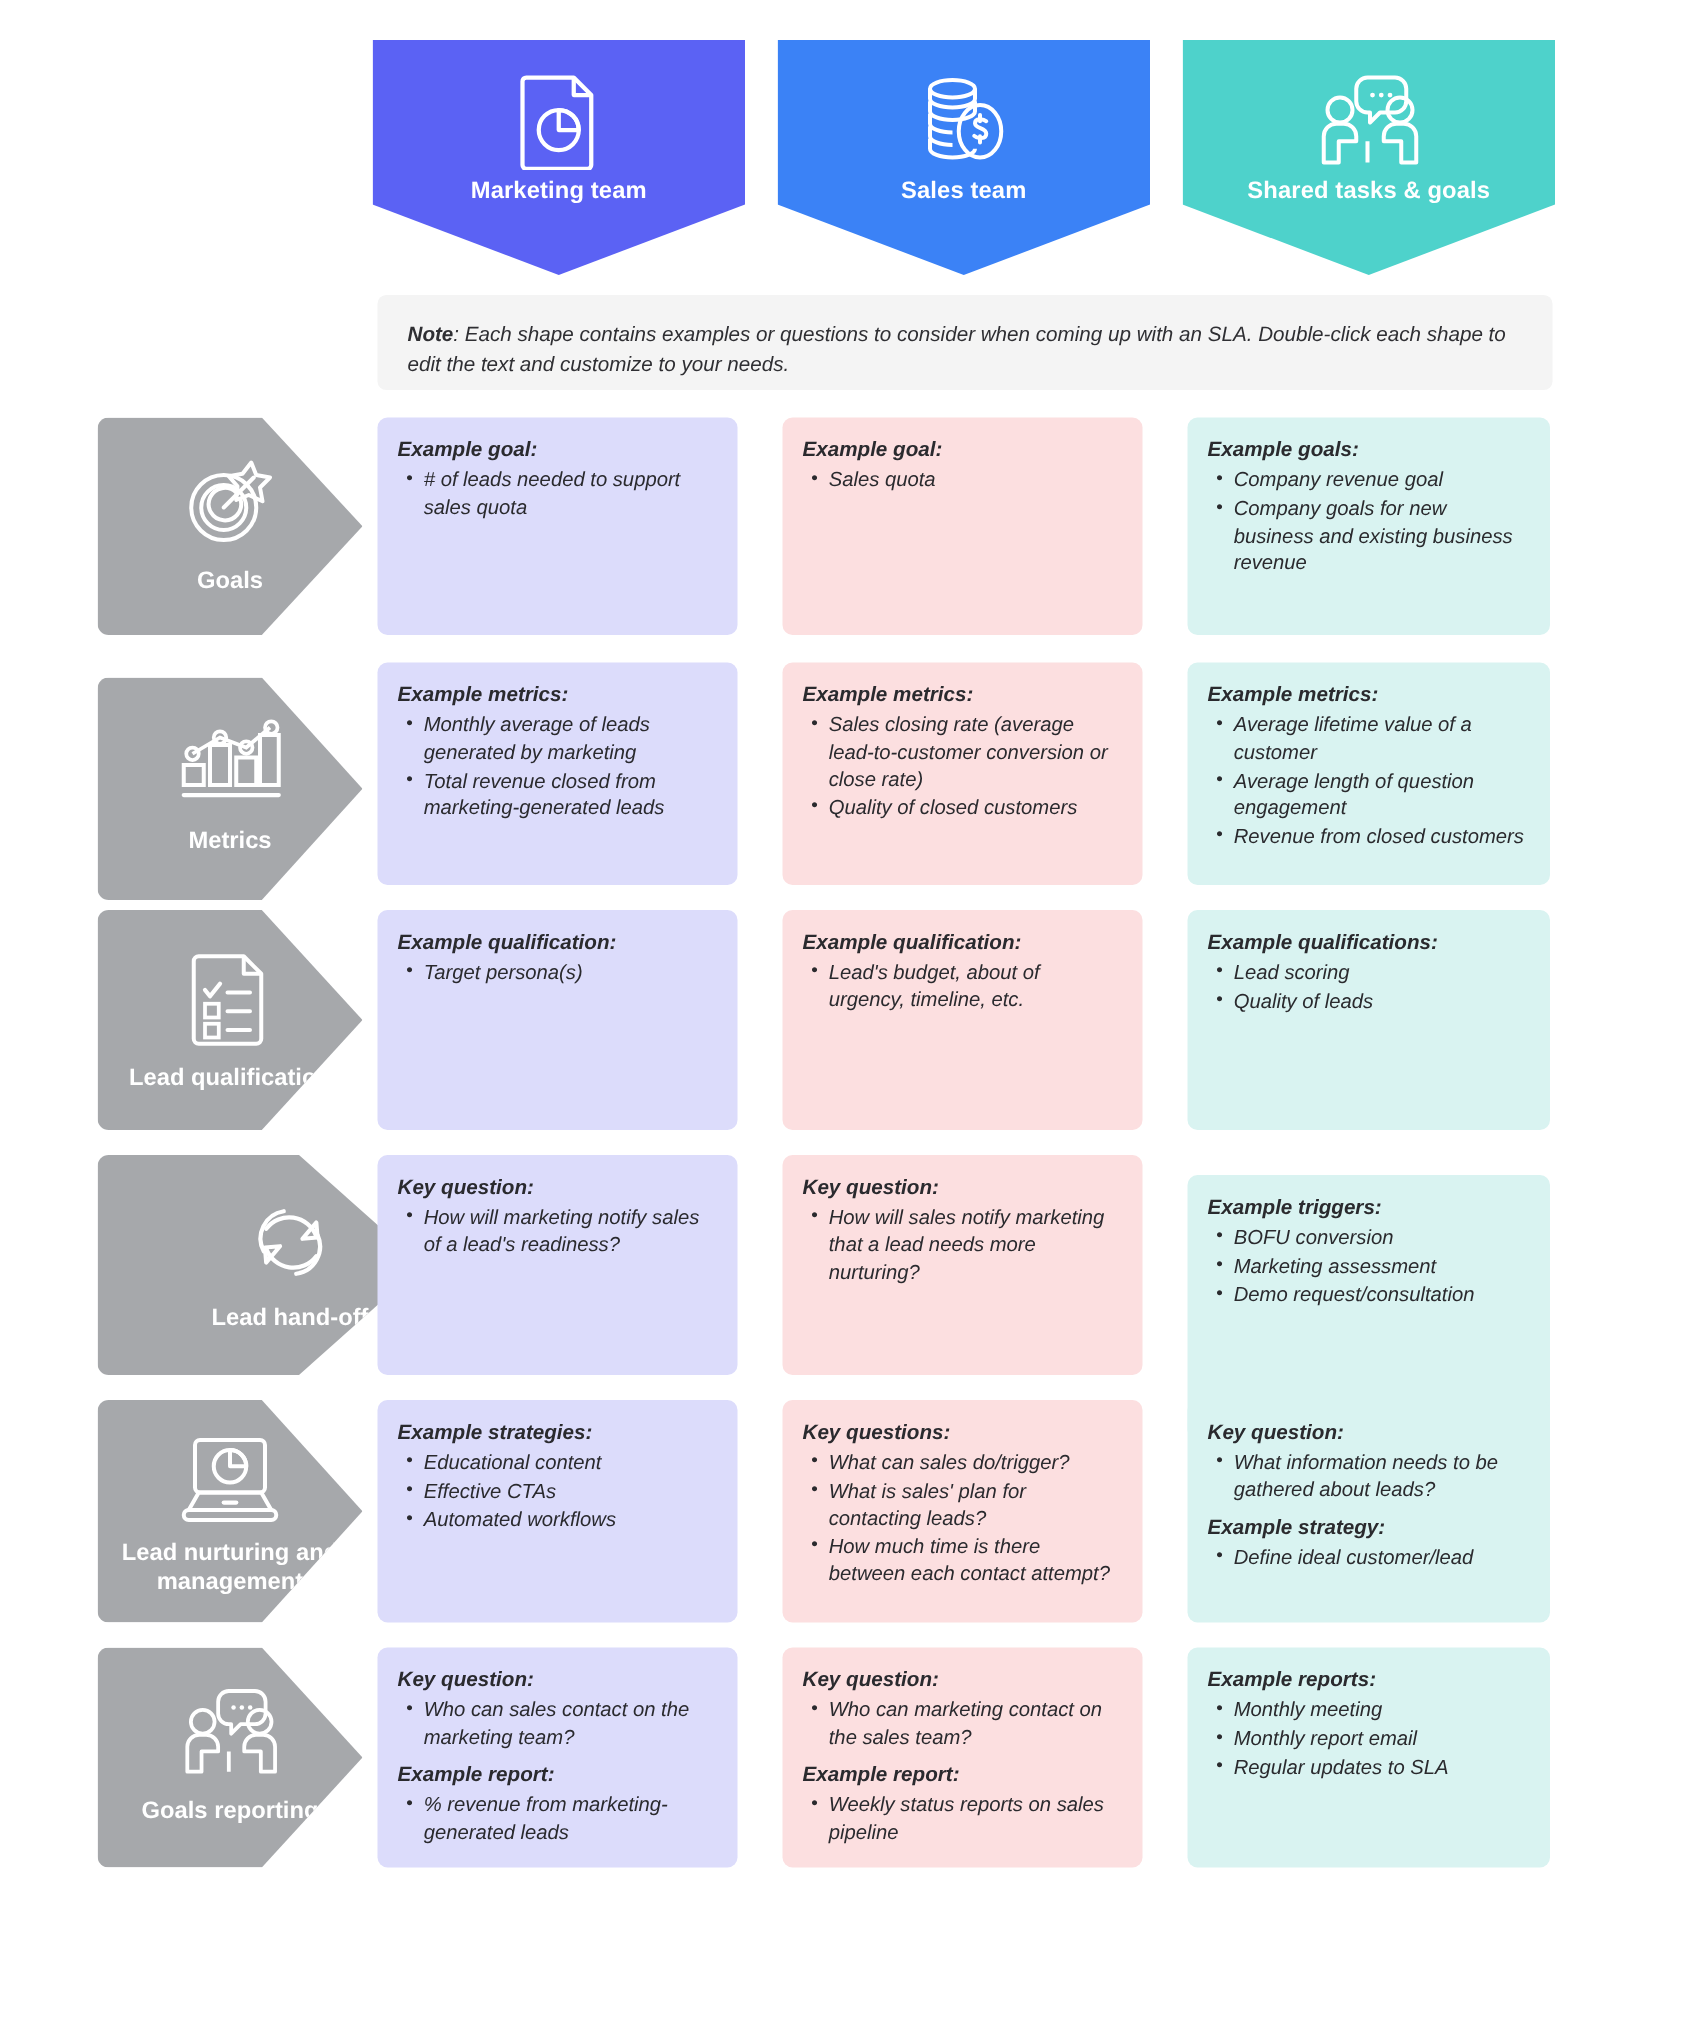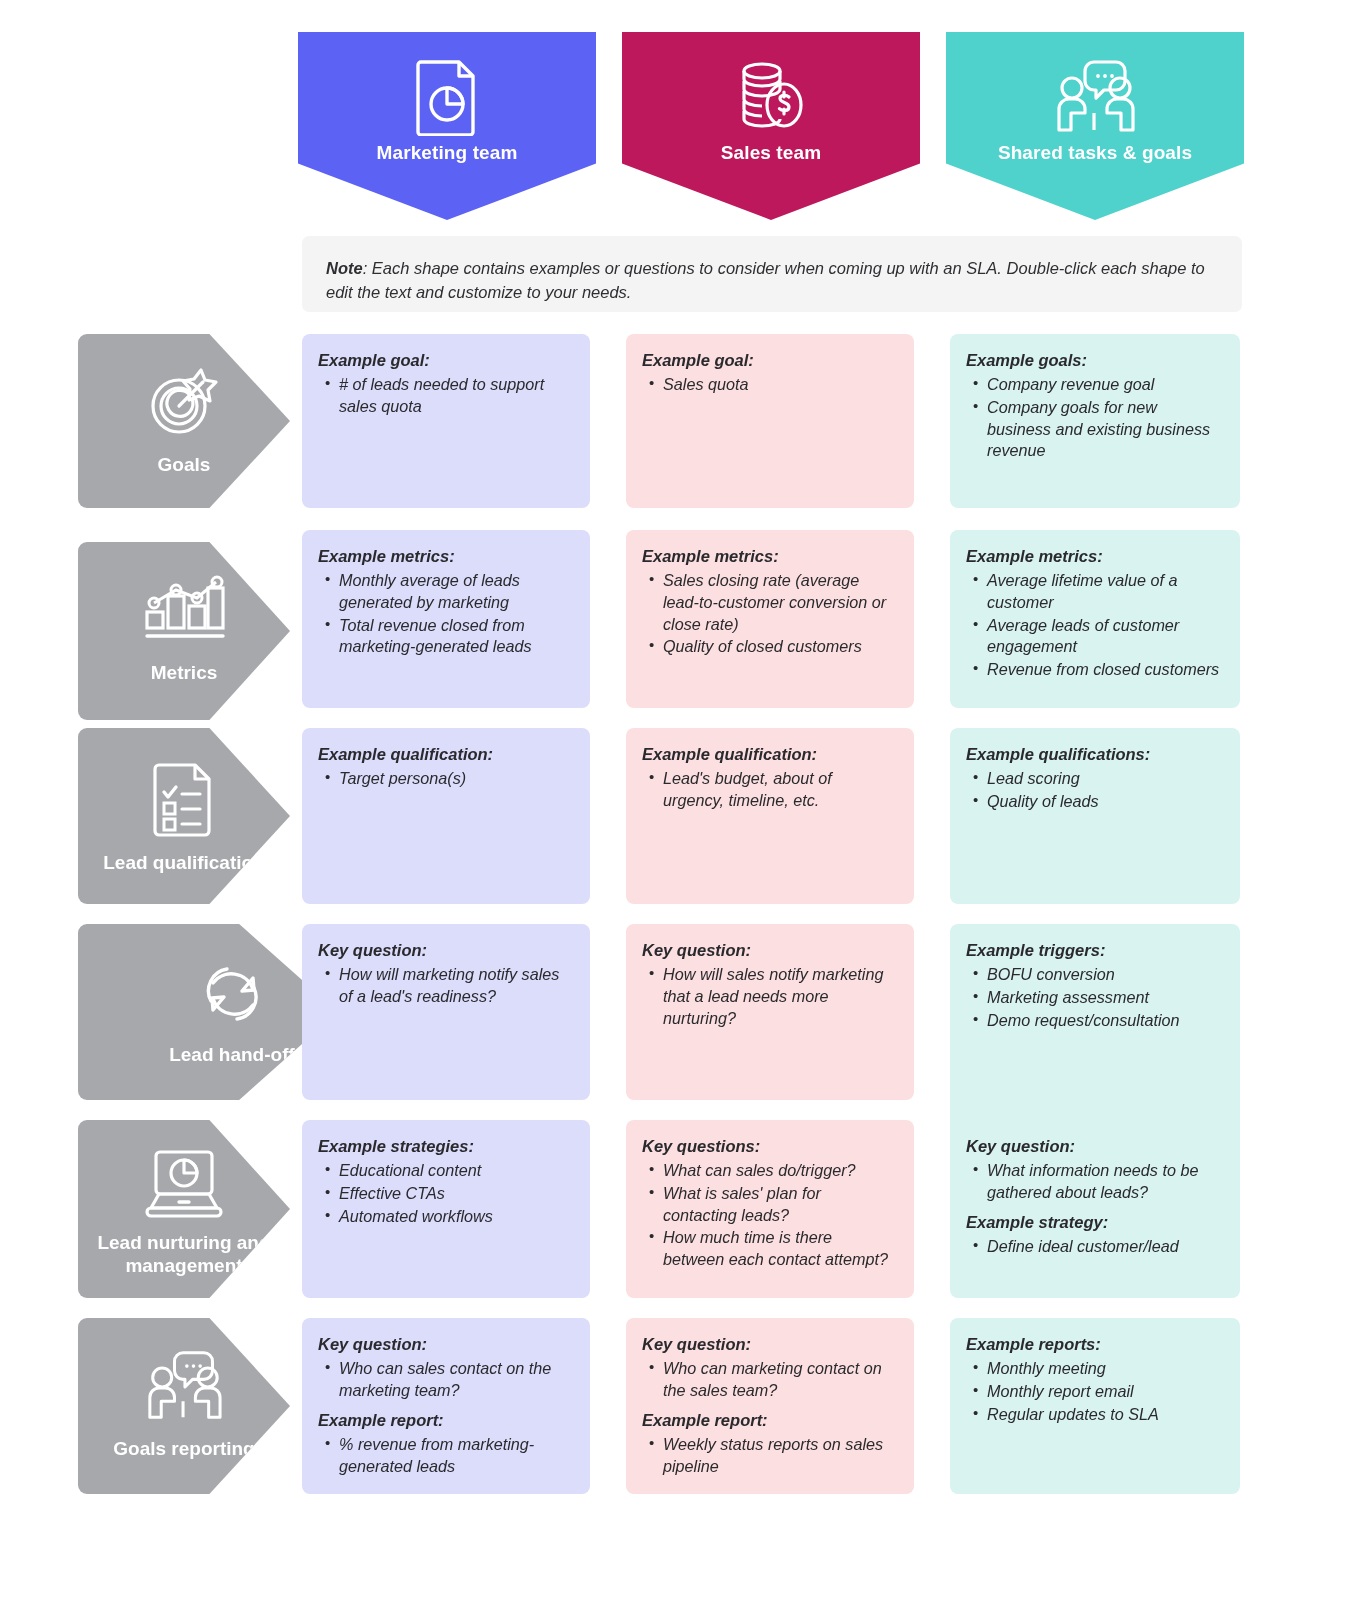--- a/index.html
+++ b/index.html
@@ -165,21 +165,21 @@
       <svg width="72" height="78" viewBox="0 0 72 78">
         <path d="M10 4 h38 l14 14 v56 a3 3 0 0 1 -3 3 h-49 a3 3 0 0 1 -3 -3 v-67 a3 3 0 0 1 3 -3 z" fill="none" stroke="#ffffff" stroke-width="3.4" stroke-linejoin="round"></path>
         <path d="M48 4 v14 h14" fill="none" stroke="#ffffff" stroke-width="3.4" stroke-linejoin="round"></path>
         <circle cx="36" cy="46" r="16" fill="none" stroke="#ffffff" stroke-width="3.4"></circle>
         <path d="M36 46 v-16 a16 16 0 0 1 16 16 z" fill="none" stroke="#ffffff" stroke-width="3.4" stroke-linejoin="round"></path>
       </svg>
     </div>
     <div class="banner-label">Marketing team</div>
   </div>
 
-  <div class="banner" id="banner-1" style="left: 622px; background: #be185d;">
+  <div class="banner" id="banner-1" style="left: 622px; background: #3b82f6;">
     <div class="banner-icon">
       <svg width="78" height="78" viewBox="0 0 78 78">
         <ellipse cx="30" cy="13" rx="18" ry="7" fill="none" stroke="#ffffff" stroke-width="3.2"></ellipse>
         <path d="M12 13 v8 c0 3.9 8 7 18 7 s18-3.1 18-7 v-8" fill="none" stroke="#ffffff" stroke-width="3.2"></path>
         <path d="M12 23 v8 c0 3.9 8 7 18 7 s18-3.1 18-7 v-8" fill="none" stroke="#ffffff" stroke-width="3.2"></path>
         <path d="M12 33 v8 c0 3.9 8 7 18 7" fill="none" stroke="#ffffff" stroke-width="3.2"></path>
         <path d="M12 43 v8 c0 3.9 8 7 18 7" fill="none" stroke="#ffffff" stroke-width="3.2"></path>
         <path d="M12 53 v8 c0 3.9 8 7 18 7 s18-3.1 18-7" fill="none" stroke="#ffffff" stroke-width="3.2"></path>
         <ellipse cx="52" cy="47" rx="17" ry="21" fill="none" stroke="#ffffff" stroke-width="3.2"></ellipse>
         <path d="M57 39 c-2.4-2.2-9-2.7-9 1.6 0 4.6 9 3.2 9 8.3 0 4.6-7 4.3-9.6 1.8" fill="none" stroke="#ffffff" stroke-width="3.2" stroke-linecap="round"></path>
@@ -278,21 +278,21 @@
         <div class="card-heading">Example metrics:</div>
         <ul class="card-list">
           <li>Sales closing rate (average lead-to-customer conversion or close rate)</li>
           <li>Quality of closed customers</li>
         </ul>
       </div>
       <div class="card c-shared" style="top: 0px; height: 178px;">
         <div class="card-heading">Example metrics:</div>
         <ul class="card-list">
           <li>Average lifetime value of a customer</li>
-          <li>Average leads of customer engagement</li>
+          <li>Average length of question engagement</li>
           <li>Revenue from closed customers</li>
         </ul>
       </div>
     </div>
     <div class="row" style="top: 728px; height: 176px;">
       <div class="cat-shape" style="top: 0px; height: 176px;">
         <div class="cat-shape-inner" style="padding-top: 26px;">
           <div class="cat-icon" style="height: 92px;">
             <svg width="66" height="78" viewBox="0 0 66 78">
       <path d="M8 4 h36 l14 14 v52 a4 4 0 0 1 -4 4 h-46 a4 4 0 0 1 -4 -4 v-62 a4 4 0 0 1 4 -4 z" fill="none" stroke="#fff" stroke-width="3.2" stroke-linejoin="round"></path>
@@ -347,21 +347,21 @@
         <ul class="card-list">
           <li>How will marketing notify sales of a lead's readiness?</li>
         </ul>
       </div>
       <div class="card c-sales" style="top: 0px; height: 176px;">
         <div class="card-heading">Key question:</div>
         <ul class="card-list">
           <li>How will sales notify marketing that a lead needs more nurturing?</li>
         </ul>
       </div>
-      <div class="card c-shared" style="top: 0px; height: 212px;">
+      <div class="card c-shared" style="top: 16px; height: 212px;">
         <div class="card-heading">Example triggers:</div>
         <ul class="card-list">
           <li>BOFU conversion</li>
           <li>Marketing assessment</li>
           <li>Demo request/consultation</li>
         </ul>
       </div>
     </div>
     <div class="row" style="top: 1120px; height: 178px;">
       <div class="cat-shape" style="top: 0px; height: 178px;">

